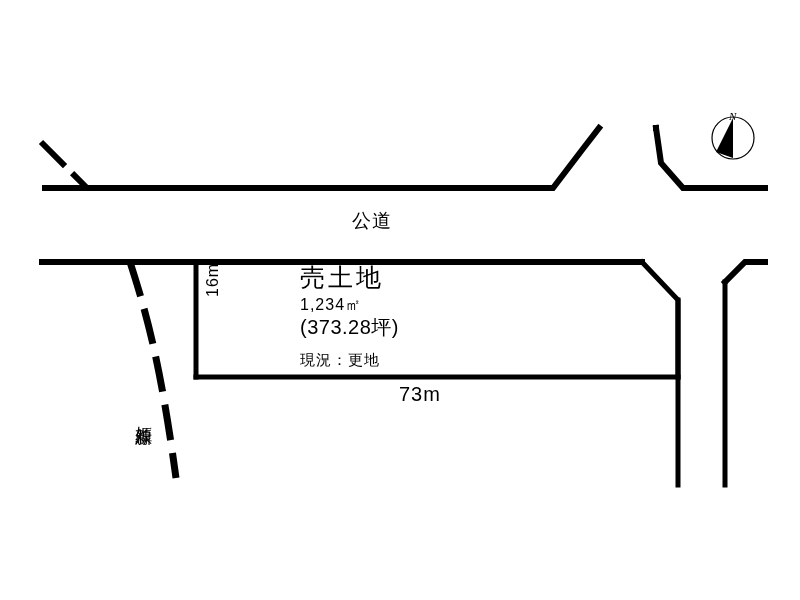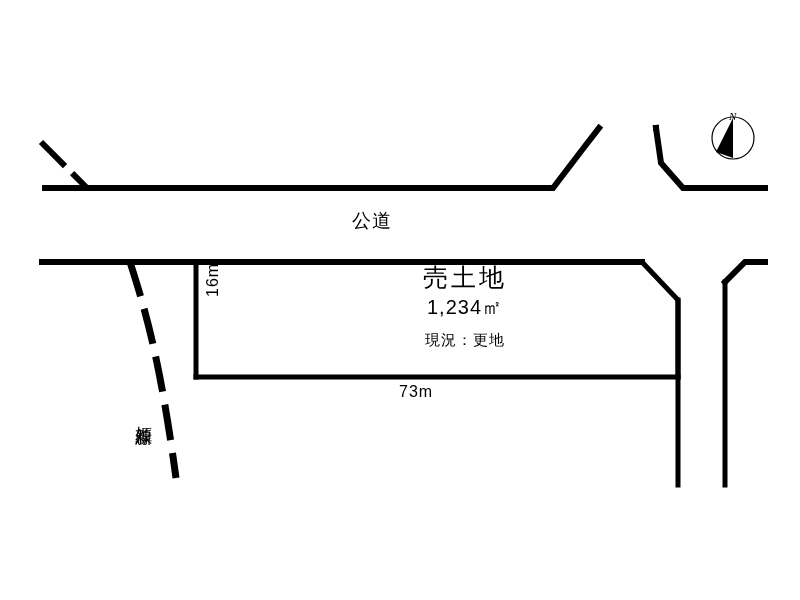--- a/index.html
+++ b/index.html
@@ -39,49 +39,49 @@
     font-size: 19px;
     letter-spacing: 1px;
     margin-left: 48px;
   }
   
   #parcel-text-block {
     position: absolute;
     left: 300px;
     top: 262px;
     width: 330px;
-    text-align: center;
+    text-align: left;
   }
   #label-parcel-title {
     font-size: 25px;
     letter-spacing: 3px;
     line-height: 1.22;
     margin-bottom: 2px;
   }
   #label-parcel-area-sqm {
-    font-size: 20px;
+    font-size: 16px;
     letter-spacing: 1px;
     line-height: 1.25;
   }
   #label-parcel-area-tsubo {
     font-size: 20px;
     letter-spacing: 0.5px;
     line-height: 1.25;
   }
   #label-parcel-condition {
     font-size: 15px;
     letter-spacing: 1px;
     line-height: 1.3;
     margin-top: 10px;
   }
   
   #label-width-dim {
     left: 399px;
     top: 383px;
-    font-size: 16px;
+    font-size: 20px;
     letter-spacing: 1px;
   }
   
   #label-depth-dim {
     left: 204px;
     top: 297px;
     font-size: 16px;
     letter-spacing: 1px;
     transform: rotate(-90deg);
     transform-origin: left top;
@@ -138,20 +138,21 @@
     <circle cx="733" cy="138" r="21" fill="none" stroke="#000000" stroke-width="1.2"></circle>
     <path d="M 733 118 L 733 158 L 716 152 Z" fill="#000000" stroke="none"></path>
 
   </svg>
 
   <div class="map-label" id="label-public-road">公道</div>
 
   <div id="parcel-text-block">
     <div id="label-parcel-title">売土地</div>
     <div id="label-parcel-area-sqm">1,234㎡</div>
+    <div id="label-parcel-area-tsubo">(373.28坪)</div>
     <div id="label-parcel-condition">現況：更地</div>
   </div>
 
   <div class="map-label" id="label-width-dim">73m</div>
 
   <div class="map-label" id="label-depth-dim">16m</div>
 
   <div class="map-label" id="label-railway">姫新線</div>
 
   <div class="map-label" id="label-compass-north">N</div>

